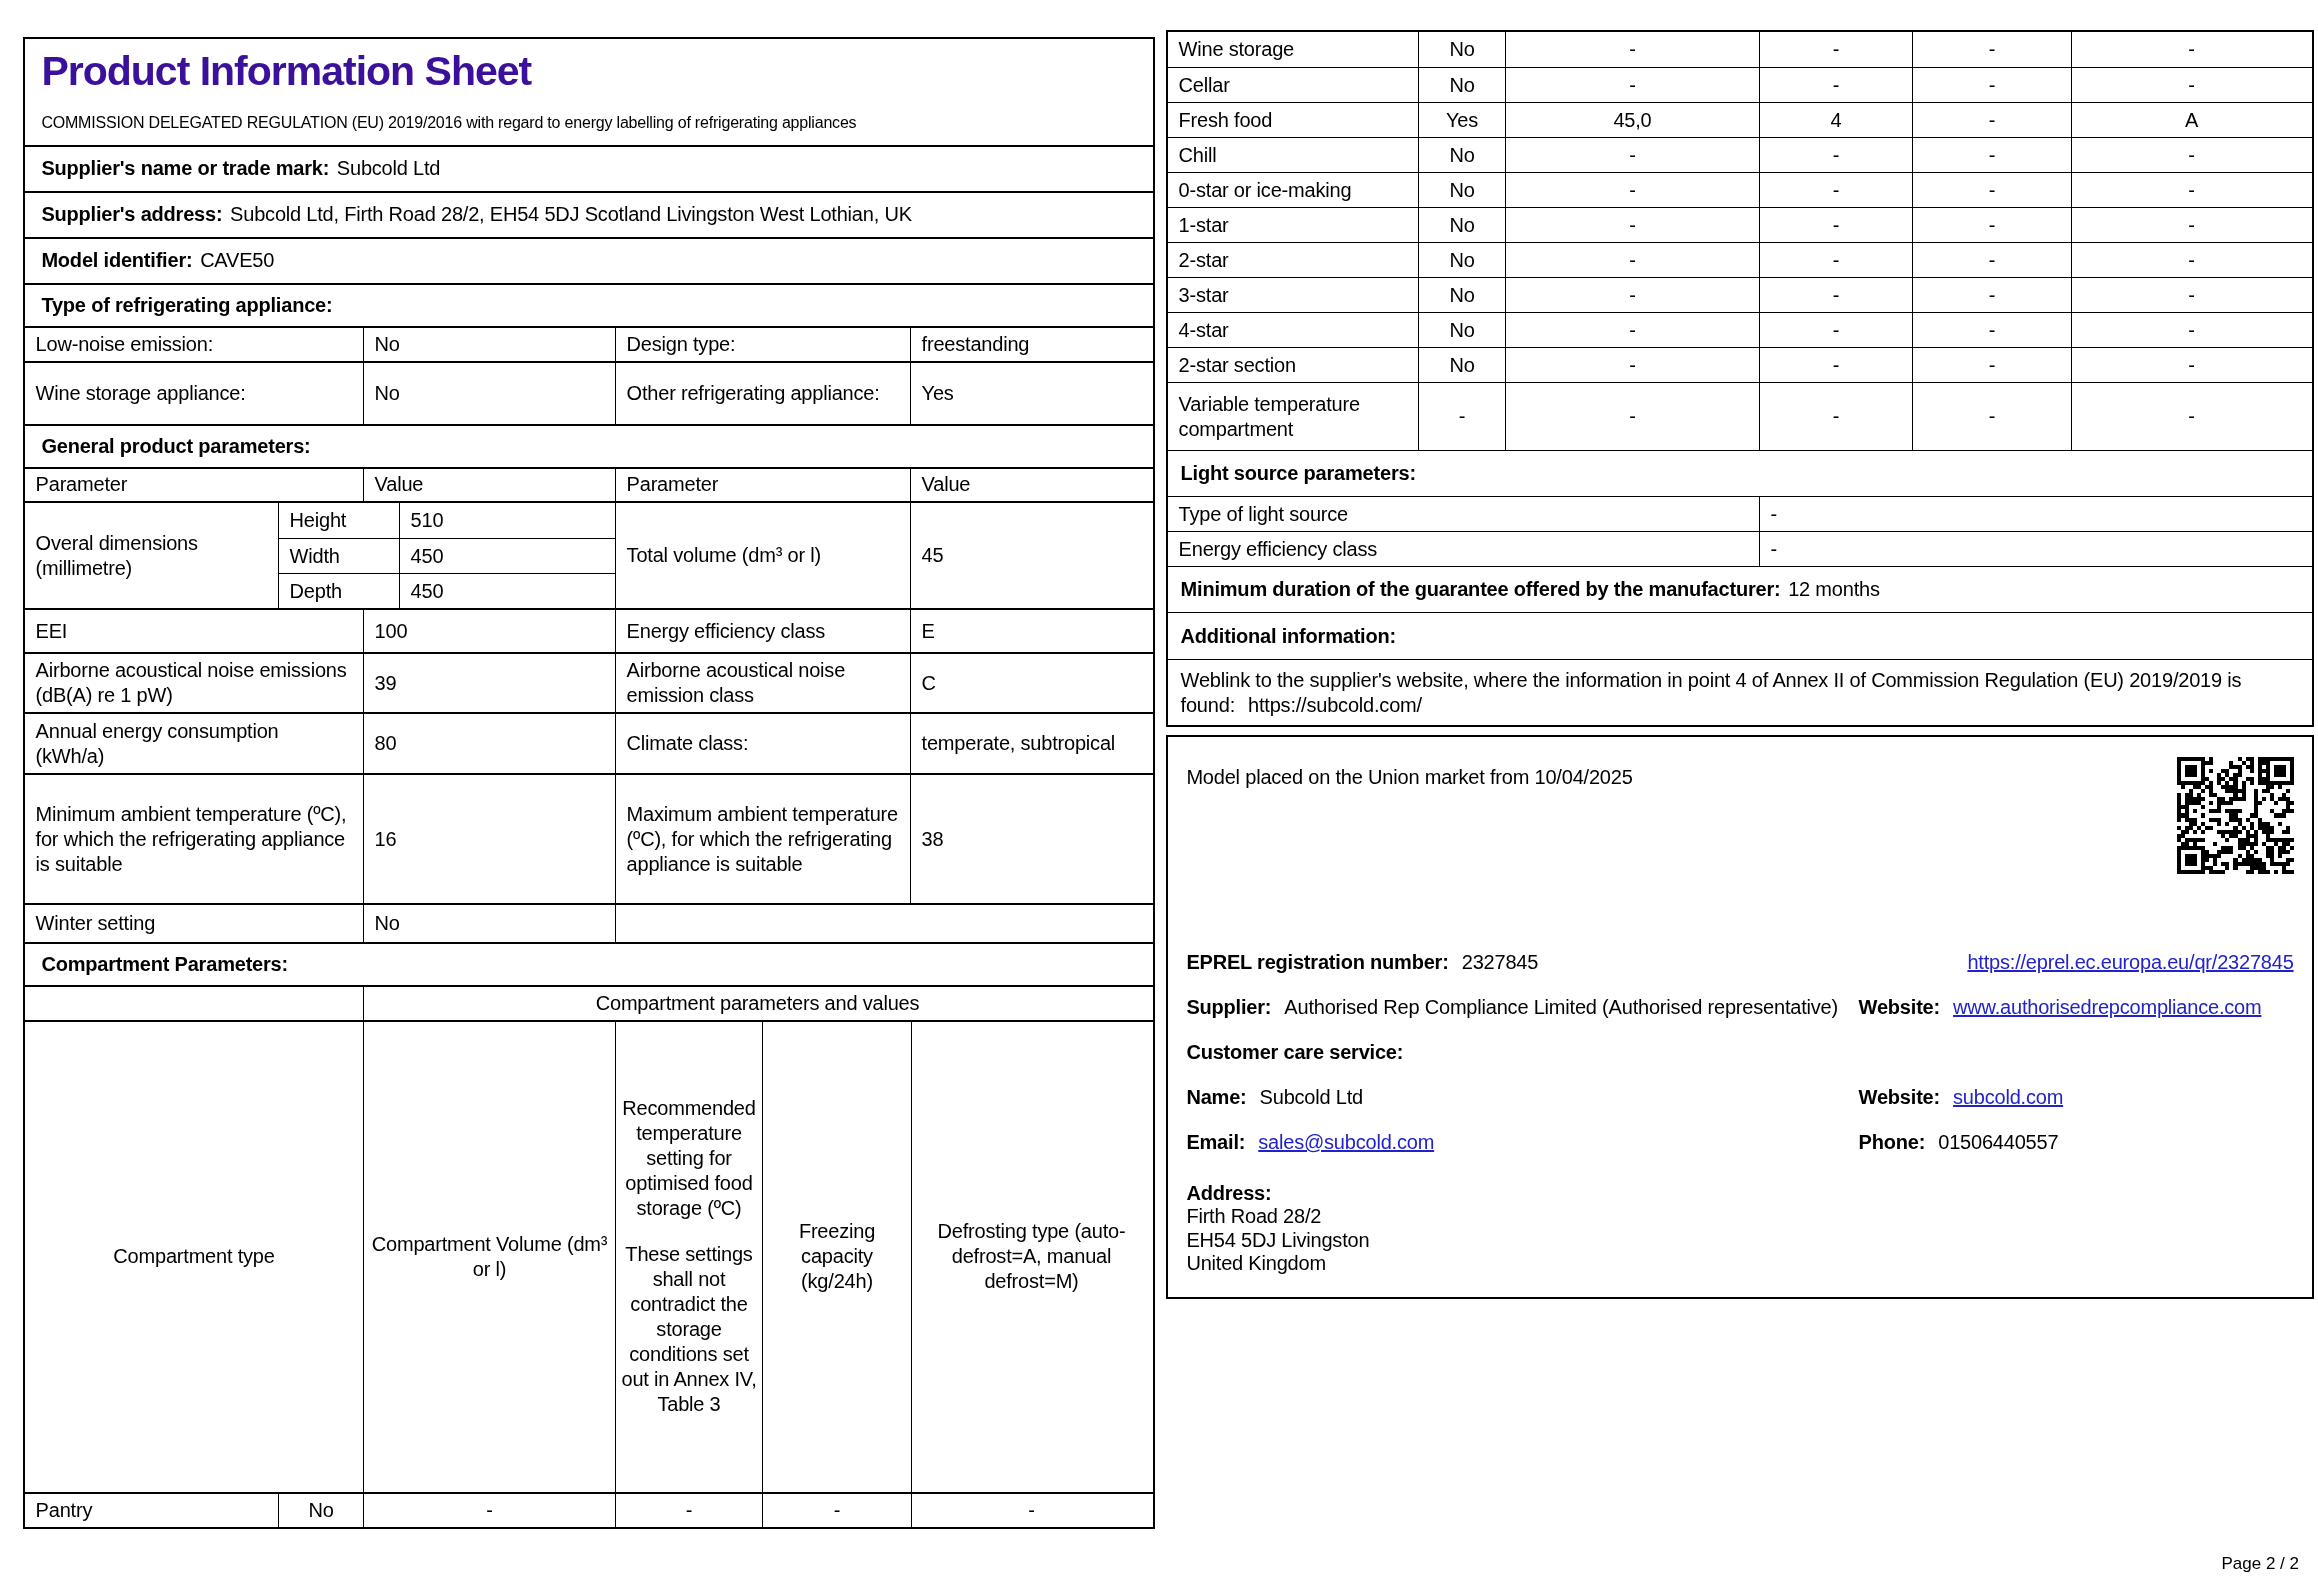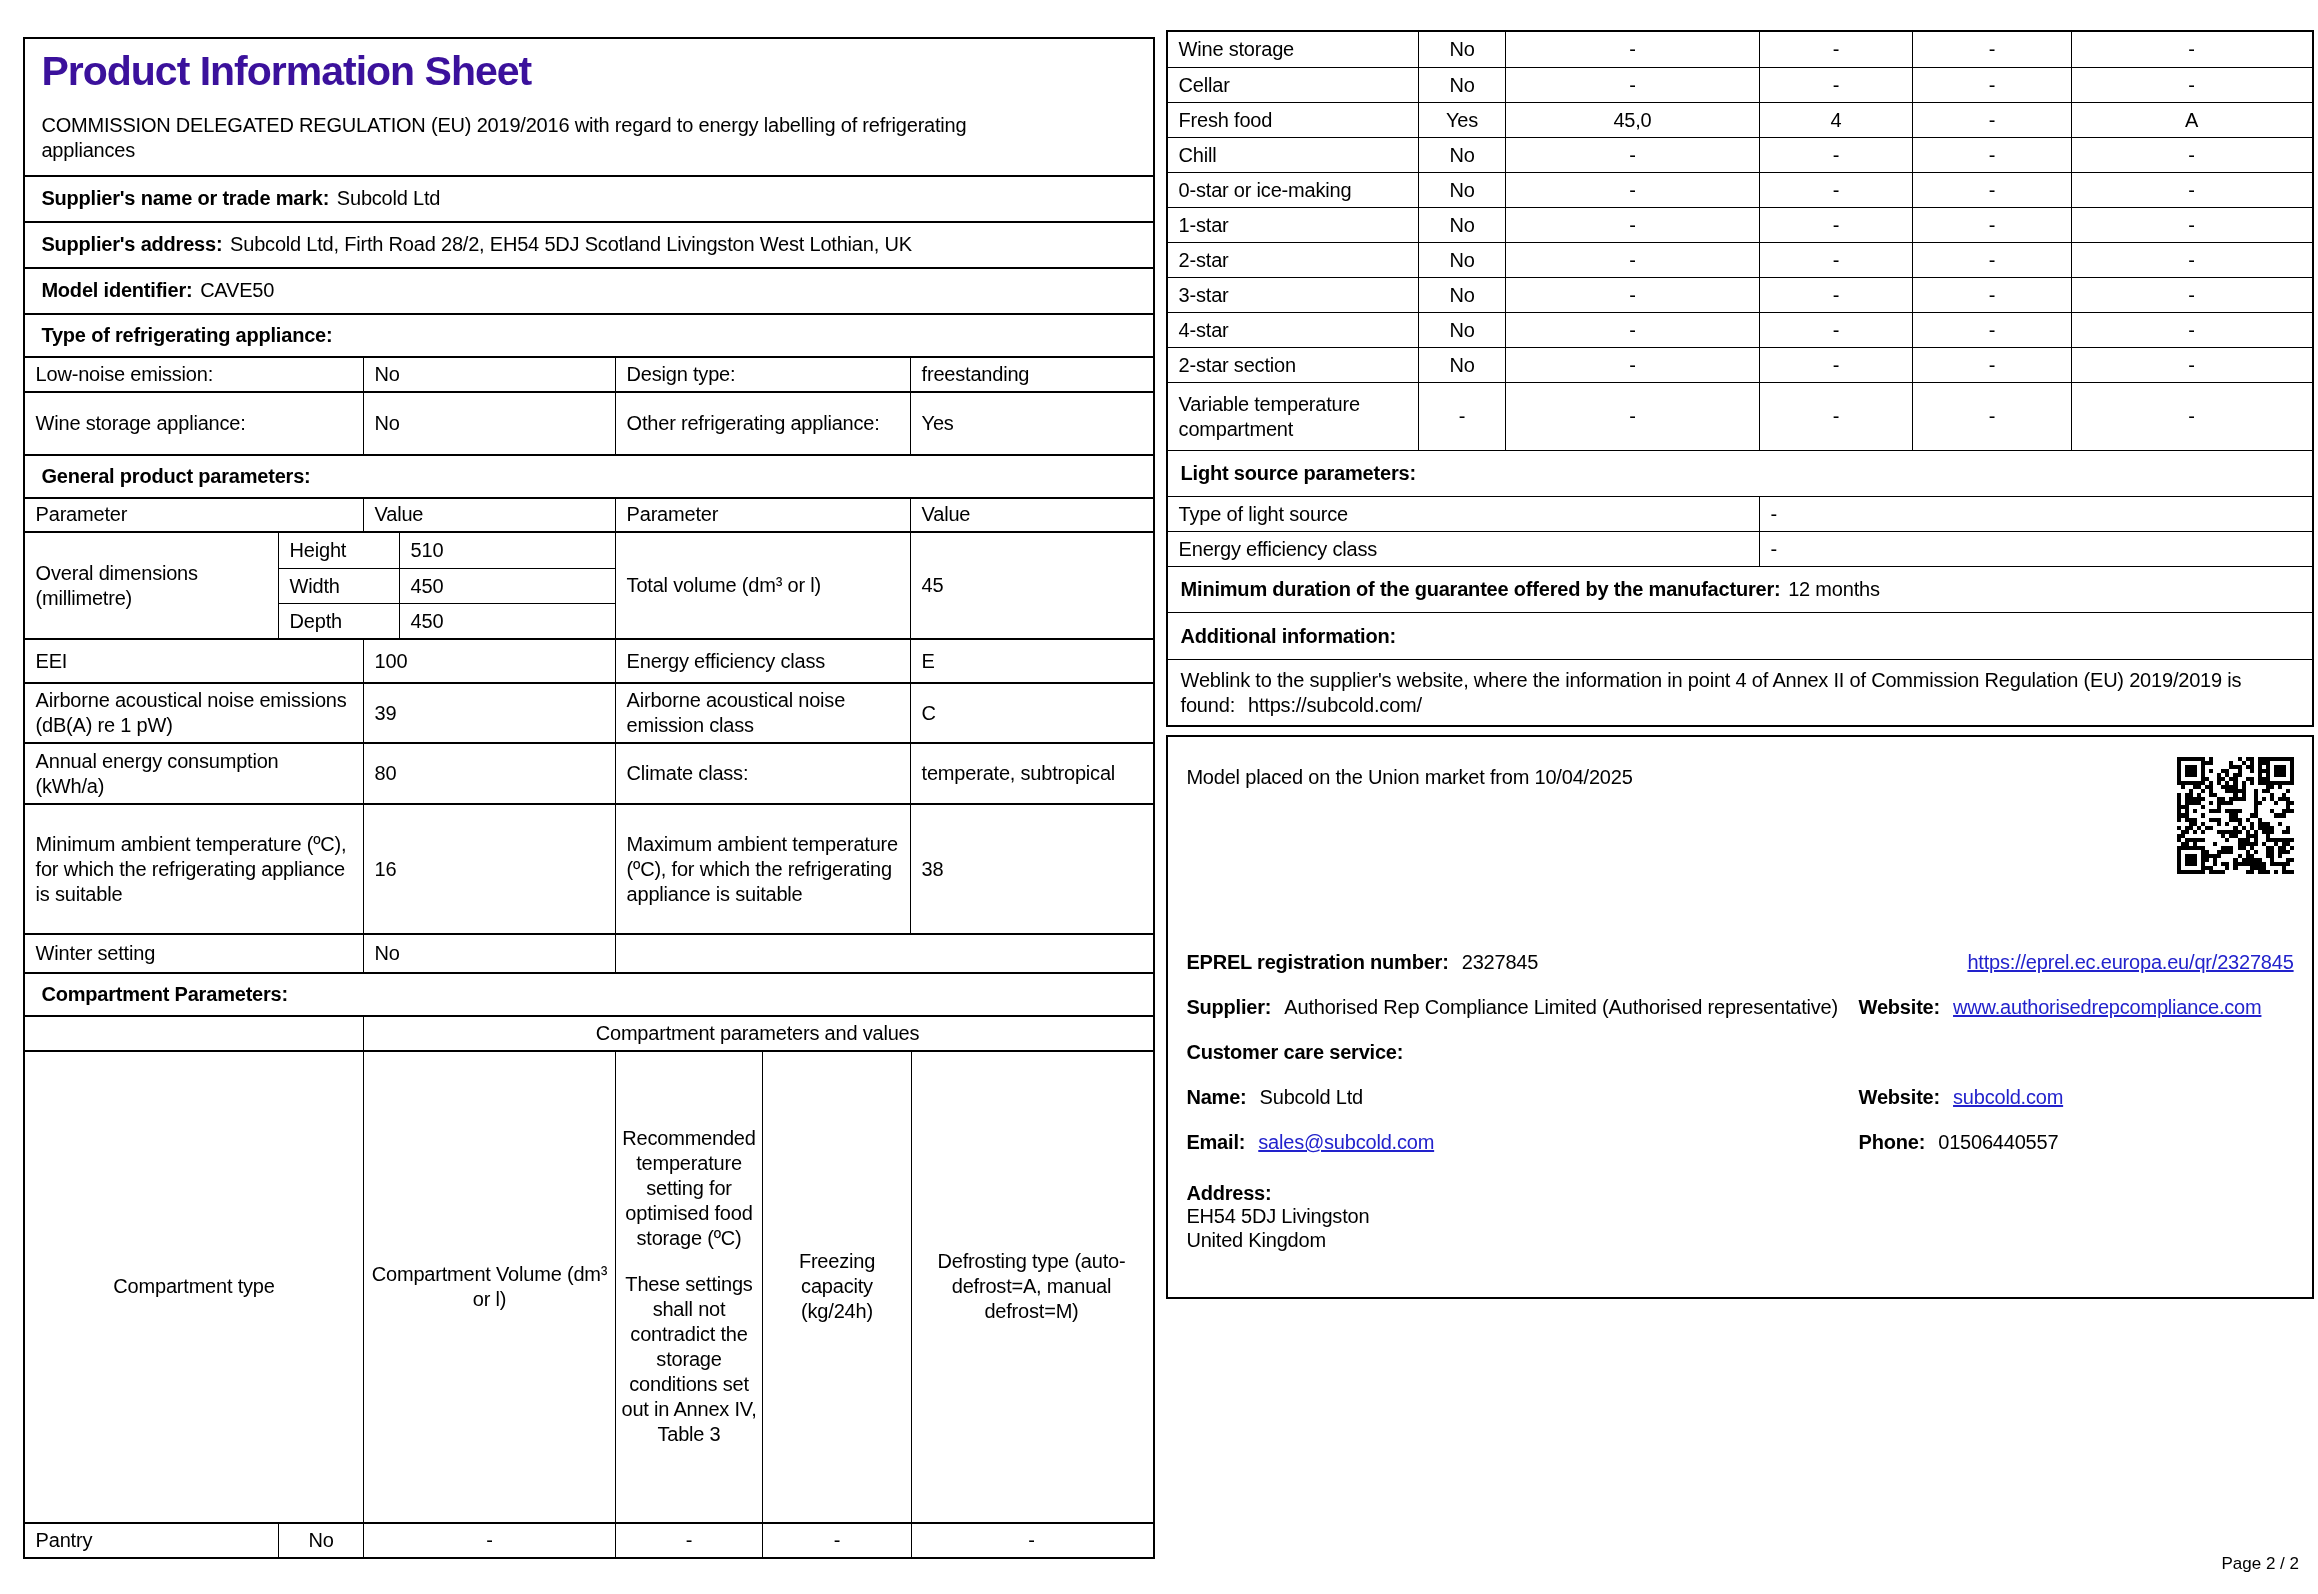--- a/index.html
+++ b/index.html
@@ -21,21 +21,21 @@
   .r.nt { border-top: none; }
   .cell { border-left: 1.4px solid #000; display: flex; align-items: center; padding: 3.9px 10.6px; }
   .cell.first { border-left: none; }
   .cell.ctr { justify-content: center; text-align: center; padding: 3.9px 2.9px; }
 
   .titleblock { padding: 9.7px 16.4px 11.6px 16.4px; }
   .titleblock h1 {
     font-size: 41px; font-weight: bold; color: var(--title-accent, #3b119c);
     letter-spacing: -1px; line-height: 1.08;
   }
-  .reg { margin-top: 20px; width: 947px; font-size: 20px; }
+  .reg { margin-top: 20px; width: 947px; font-size: 16px; }
 
   .kv { padding: 3.9px 16.4px; display: block; }
   .kv .v { margin-left: 7.7px; font-weight: normal; }
   .kvrow { min-height: 46px; display: flex; align-items: center; }
   .secrow { min-height: 43px; display: flex; align-items: center; padding: 3.9px 16.4px; }
 
   
   .c1 { width: 338px; } .c2 { width: 252px; } .c3 { width: 295px; } .c4 { width: 242px; }
   .cA { width: 253px; } .cB { width: 85px; }
   .k3 { width: 147px; } .k4 { width: 149px; } .k5 { width: 240px; }
@@ -1083,20 +1083,21 @@
       <a class="link mlv" href="#">sales@subcold.com</a>
     </div>
     <div class="rcol">
       <span class="b">Phone:</span>
       <span class="mlv">01506440557</span>
     </div>
   </div>
 
   <div class="addr">
     <div class="line b">Address:</div>
+    <div class="line">Firth Road 28/2</div>
     <div class="line"> EH54 5DJ Livingston</div>
     <div class="line">United Kingdom</div>
   </div>
 
 </section>
 
 <div class="footer" id="f2">Page 2 / 2</div>
 
 
 </body></html>

